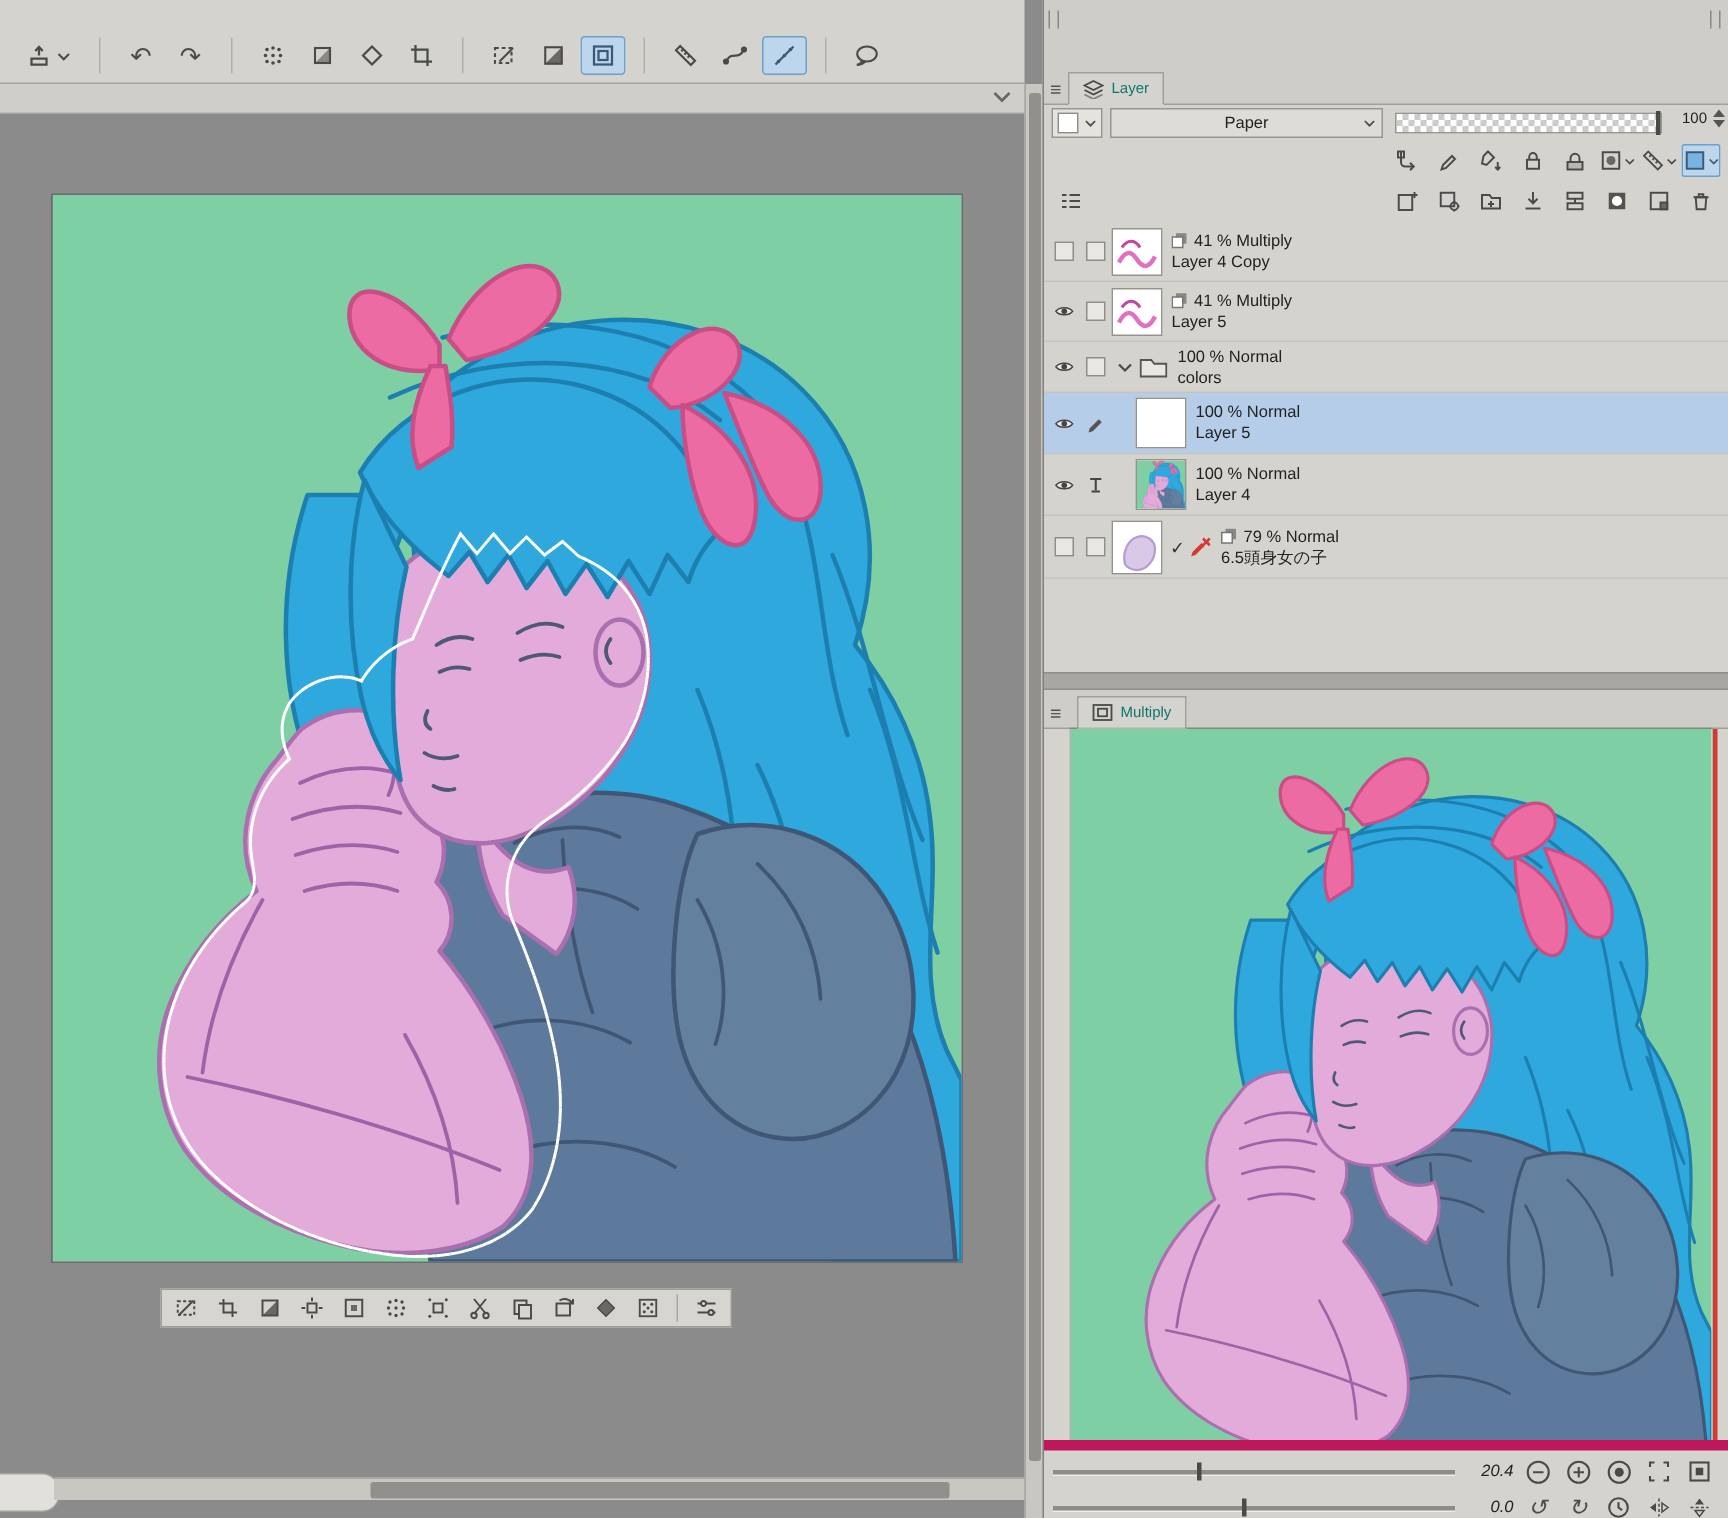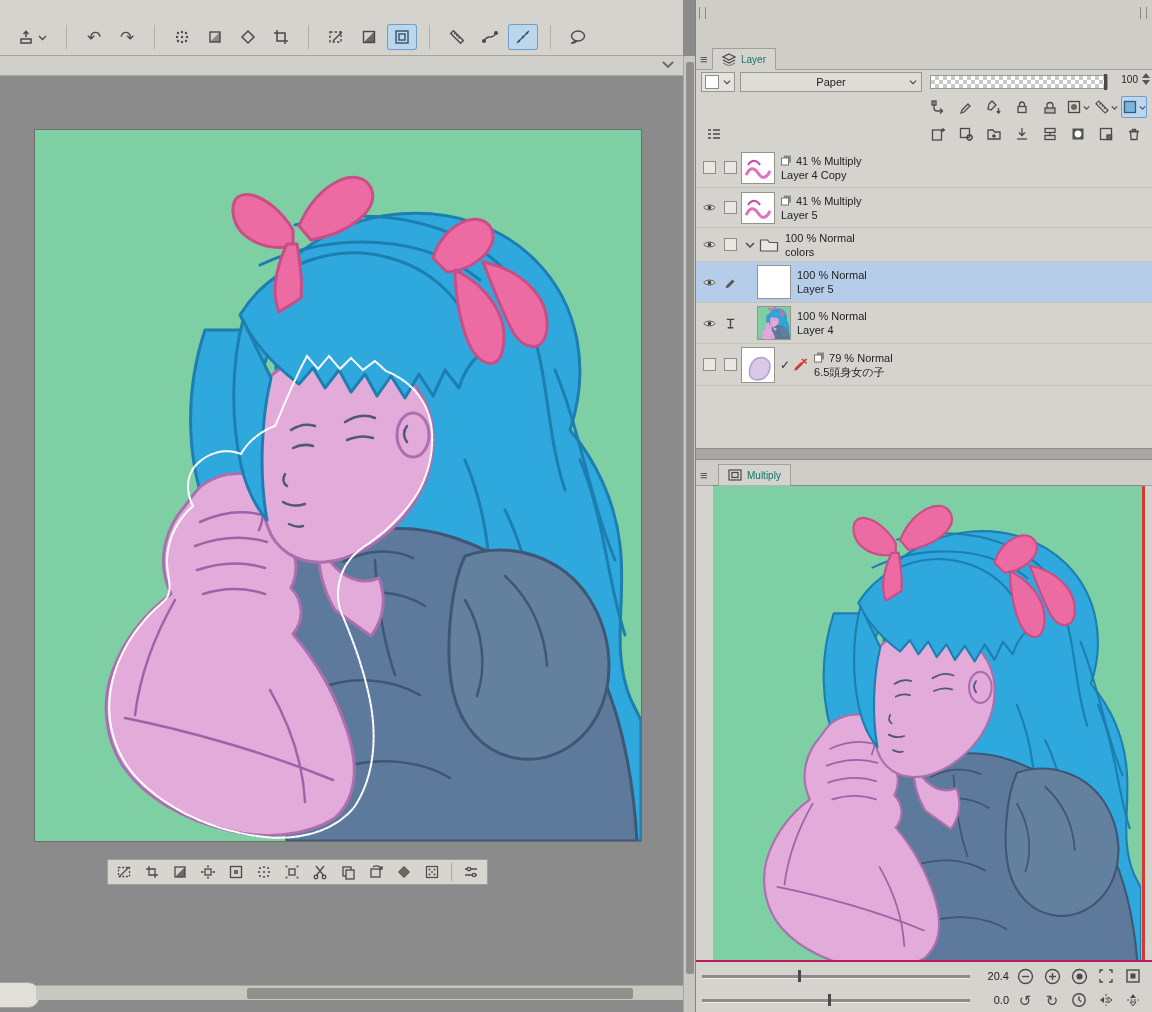--- a/index.html
+++ b/index.html
@@ -76,21 +76,21 @@
   .thumb{width:34px;height:32px;border:1px solid #95938e;background:#fff;box-sizing:border-box;overflow:hidden;position:relative;flex:none;}
   .ind{margin-left:16px;}
   .linfo{margin-left:6px;display:flex;flex-direction:column;gap:2px;}
   .l1{display:flex;align-items:center;gap:4px;line-height:12px;}
   .l2{line-height:12px;}
   .divider{position:absolute;left:0;top:448px;width:100%;height:12px;background:#a9a7a3;
            border-top:1px solid #908e8a;border-bottom:1px solid #908e8a;box-sizing:border-box;}
   
   .navimg{position:absolute;left:18px;top:486px;width:427px;height:474px;box-shadow:0 0 0 1px rgba(0,0,0,.15);}
   .redline{position:absolute;left:446px;top:486px;width:3px;height:474px;background:#d23a32;}
-  .navctl{position:absolute;left:0;top:960px;width:100%;height:52px;background:#d5d3cd;border-top:2px solid #be185d;box-sizing:border-box;}
+  .navctl{position:absolute;left:0;top:960px;width:100%;height:52px;background:#d5d3cd;border-top:7px solid #be185d;box-sizing:border-box;font-style:italic;}
   .navrow{position:absolute;left:6px;width:445px;height:24px;display:flex;align-items:center;gap:5px;}
   .slider{position:relative;width:268px;height:14px;flex:none;}
   .strack{position:absolute;left:0;top:6px;width:100%;height:3px;background:#8e8c88;border-bottom:1px solid #efede8;}
   .shandle{position:absolute;top:1px;width:3px;height:12px;background:#4a4a48;}
   .sval{width:34px;text-align:right;font-size:11px;flex:none;}
   .nb{width:22px;height:20px;display:flex;align-items:center;justify-content:center;flex:none;}
   .nb .glyph{font-size:15px;}
 </style>
 </head>
 <body>

